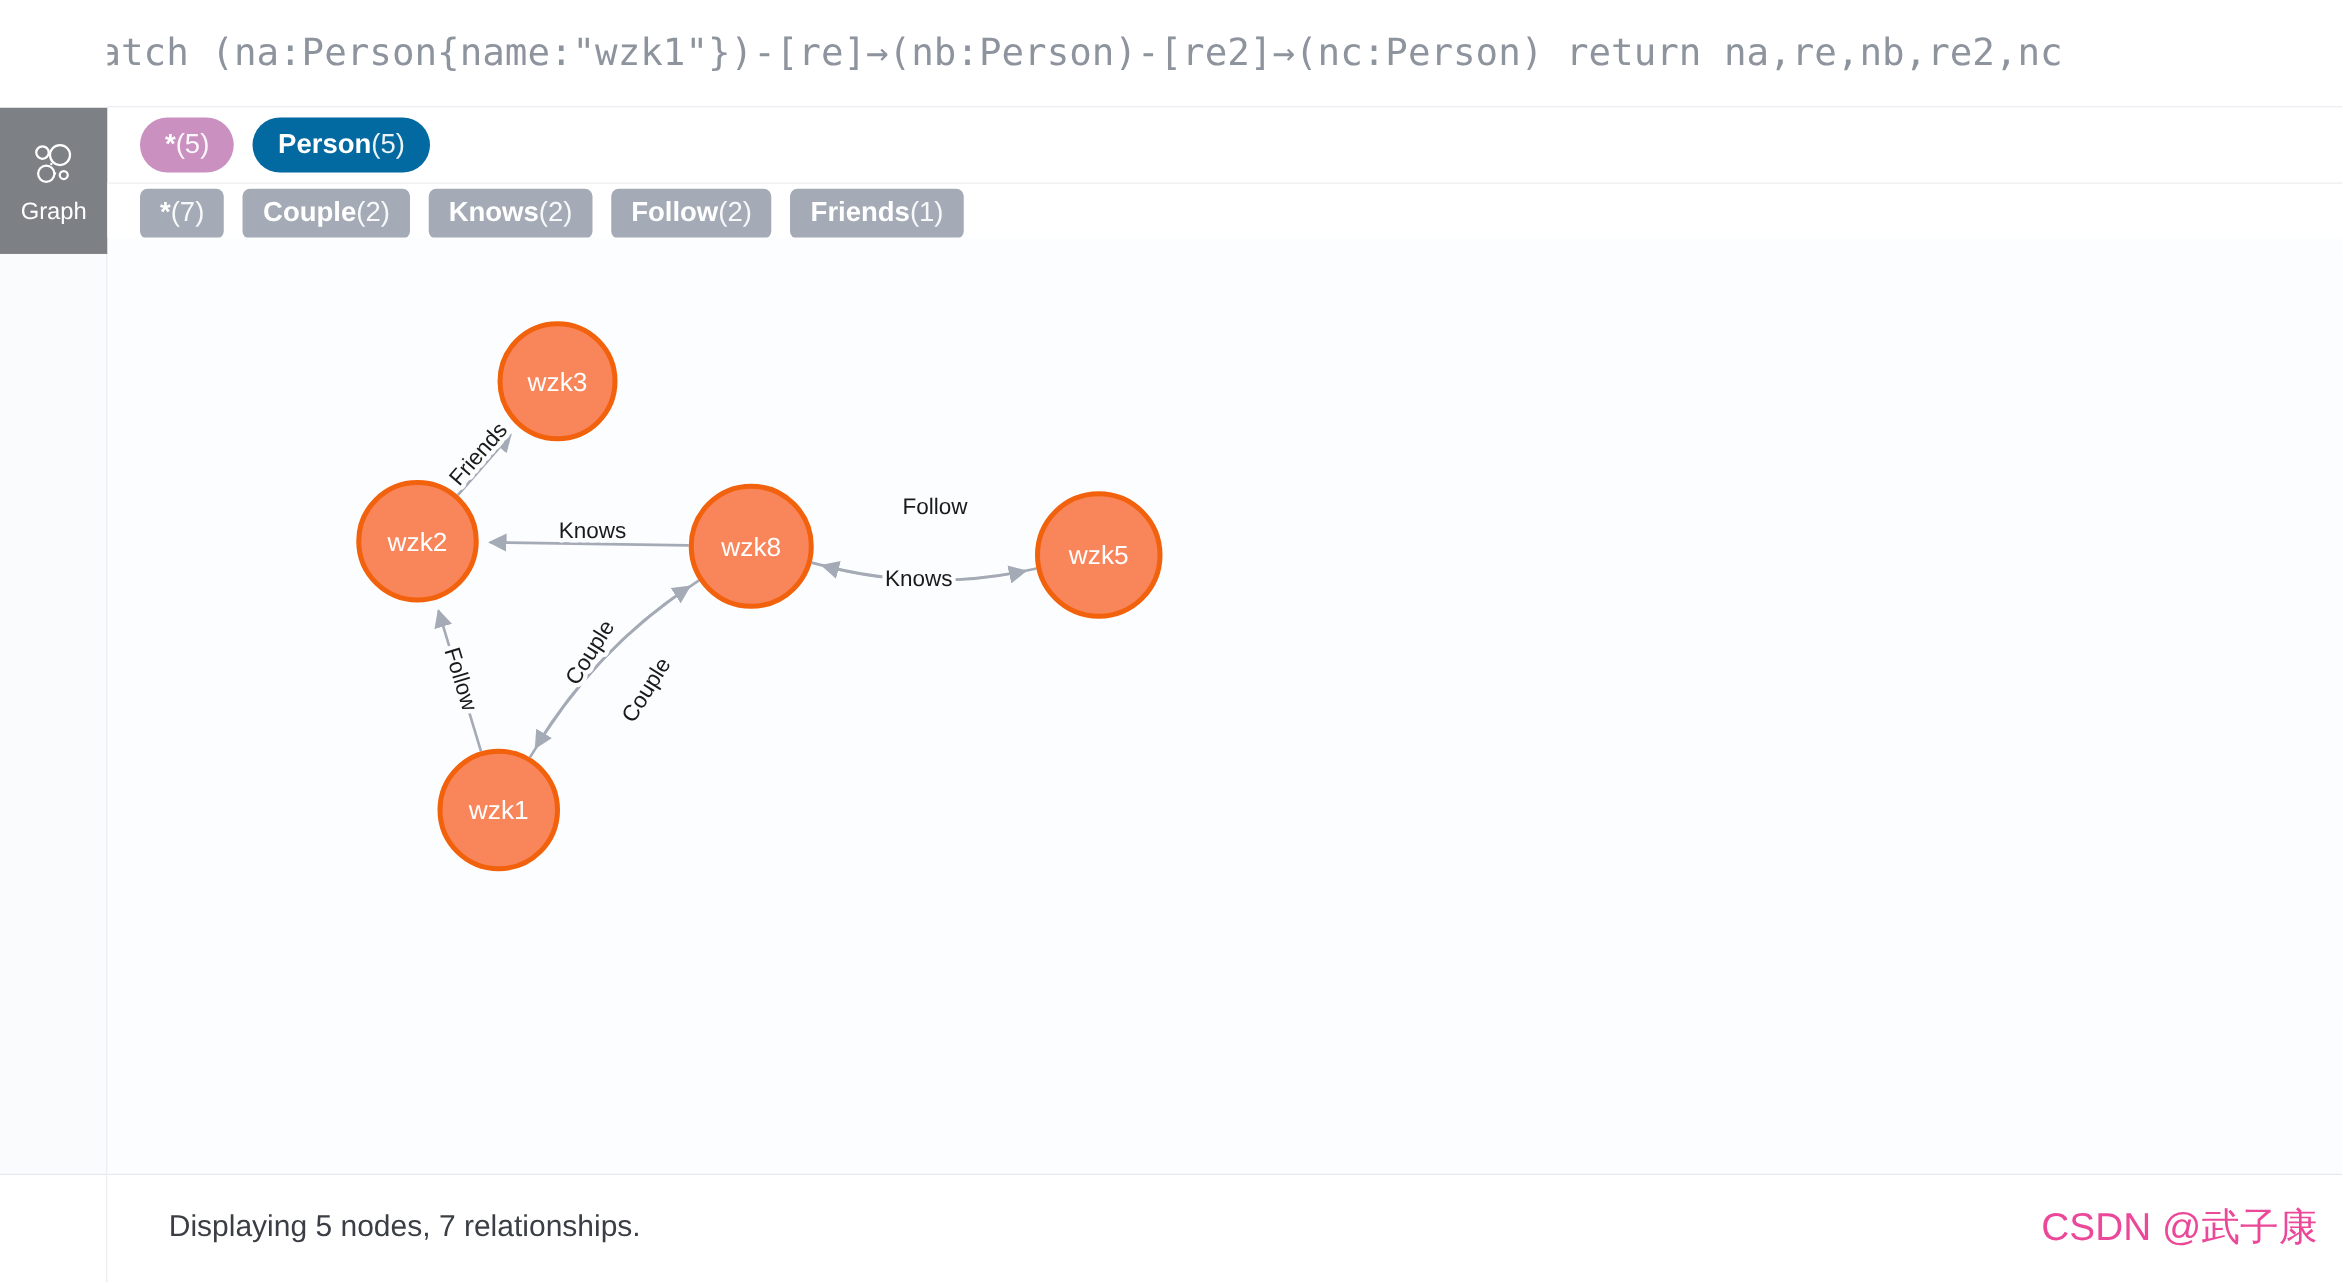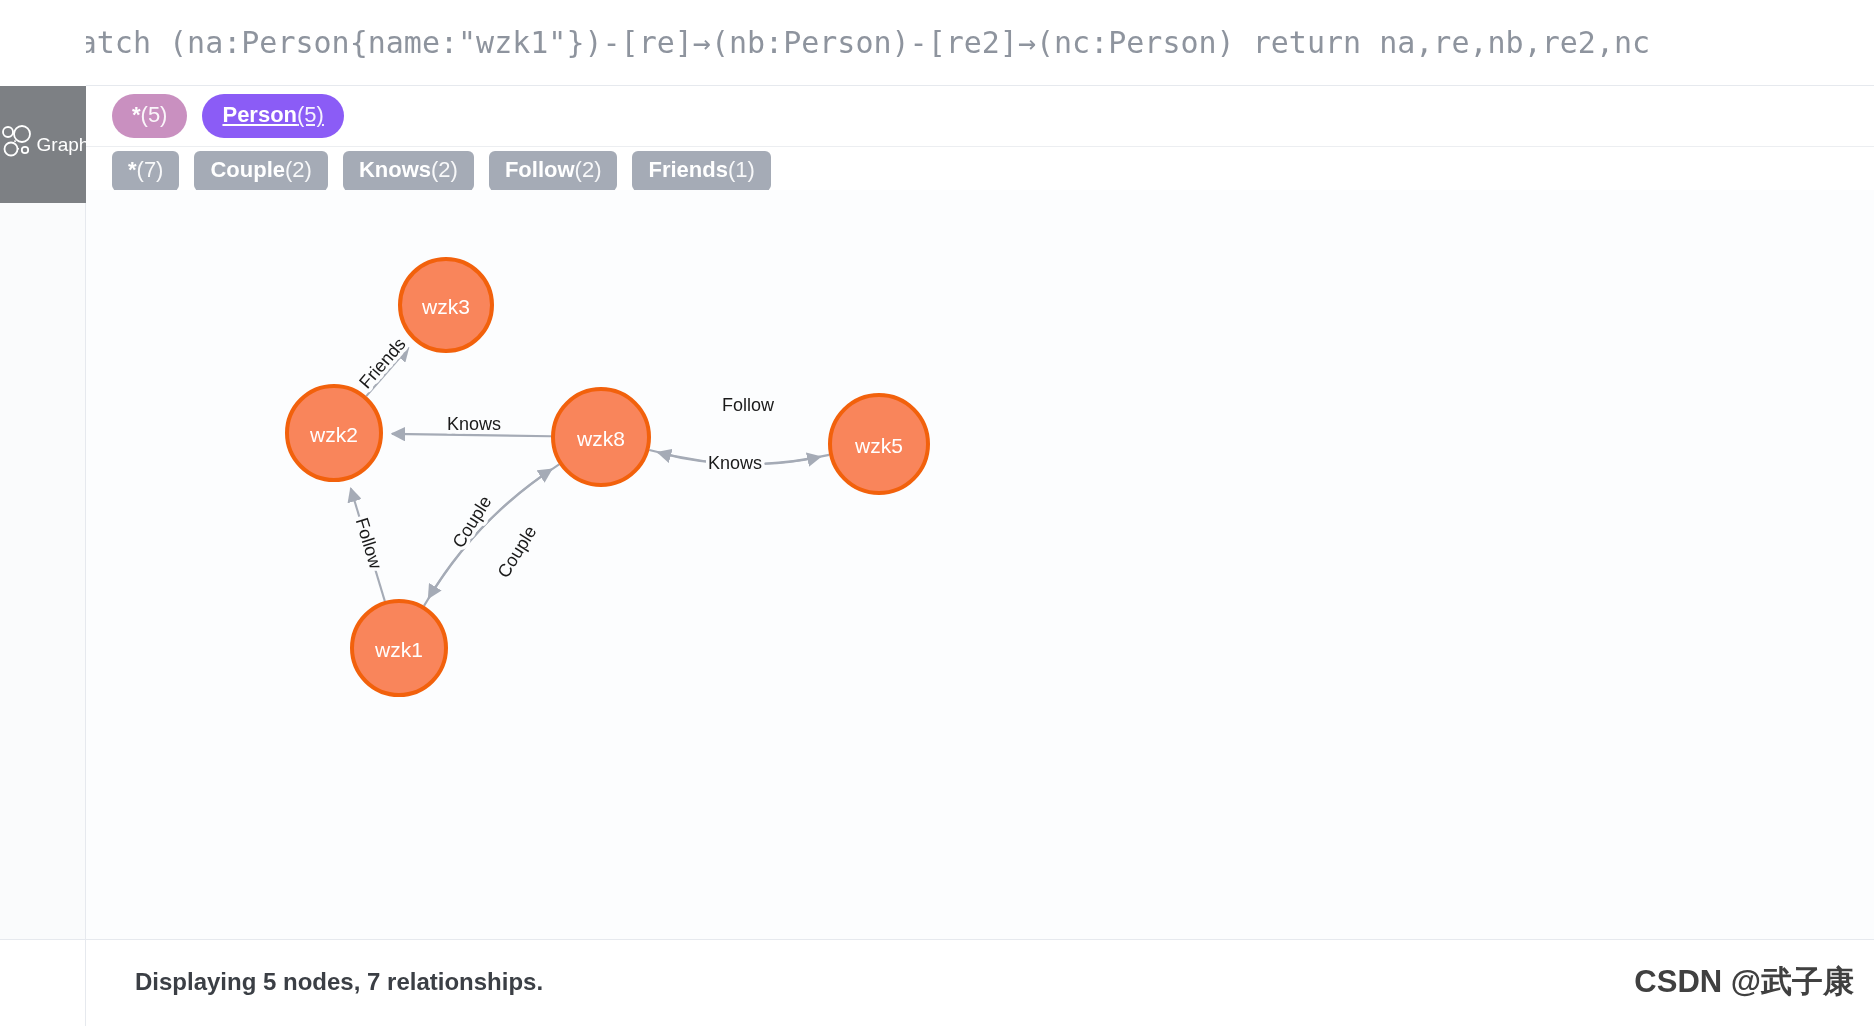--- a/index.html
+++ b/index.html
@@ -39,21 +39,21 @@
   
   .sidebar {
     position: absolute; left: 0; top: 86px;
     width: 86px; height: 853px;
     background: #fafbfc;
     border-right: 1px solid #e6e9ee;
   }
   .side-item {
     position: relative;
     width: 86px; height: 117px;
-    display: flex; flex-direction: row;
+    display: flex; flex-direction: column;
     align-items: center; justify-content: center;
     border-bottom: 1px solid #eceef1;
     color: #9aa0a6;
     cursor: pointer;
     background: transparent;
   }
   .side-item.active {
     background: #7d8084;
     color: #ffffff;
     border-bottom: 1px solid #7d8084;
@@ -126,30 +126,30 @@
     font-size: 18px; fill: #1a1a1a;
     text-anchor: middle;
   }
 
   
   .status-bar {
     position: absolute; left: 86px; top: 939px;
     width: 1788px; height: 85px;
     background: #ffffff;
     border-top: 1px solid #e6e9ee;
-    display: flex; align-items: center; font-weight: bold;
+    display: flex; align-items: center;
   }
   .status-text {
     margin-left: 49px;
     font-size: 24px; color: #3b3f45;
   }
   .watermark {
     position: absolute; right: 20px; top: 50%;
     transform: translateY(-50%);
-    font-size: 31px; color: #404040;
+    font-size: 31px; color: #ec4899;
     white-space: nowrap;
   }
   .sidebar-bottom-filler {
     position: absolute; left: 0; top: 939px;
     width: 86px; height: 87px;
     background: #ffffff;
     border-right: 1px solid #e6e9ee;
     border-top: 1px solid #e6e9ee;
   }
   .topbar-corner {
@@ -191,21 +191,21 @@
 
   <div class="topbar-corner"></div>
   <div class="sidebar-bottom-filler"></div>
 
   <div class="chips-wrap">
     <div class="chip-row labels" id="label-chips">
         <div class="chip node" style="background: rgb(201, 144, 192);">
           <span class="chip-name">*</span>
           <span class="chip-count">(5)</span>
         </div>
-        <div class="chip node" style="background: #8b5cf6; text-decoration: underline;">
+        <div class="chip node" style="background: #0369a1;">
           <span class="chip-name">Person</span>
           <span class="chip-count">(5)</span>
         </div>
       </div>
     <div class="chip-row rels" id="rel-chips">
         <div class="chip rel" style="background: rgb(165, 171, 182);">
           <span class="chip-name">*</span>
           <span class="chip-count">(7)</span>
         </div>
         <div class="chip rel" style="background: rgb(165, 171, 182);">

